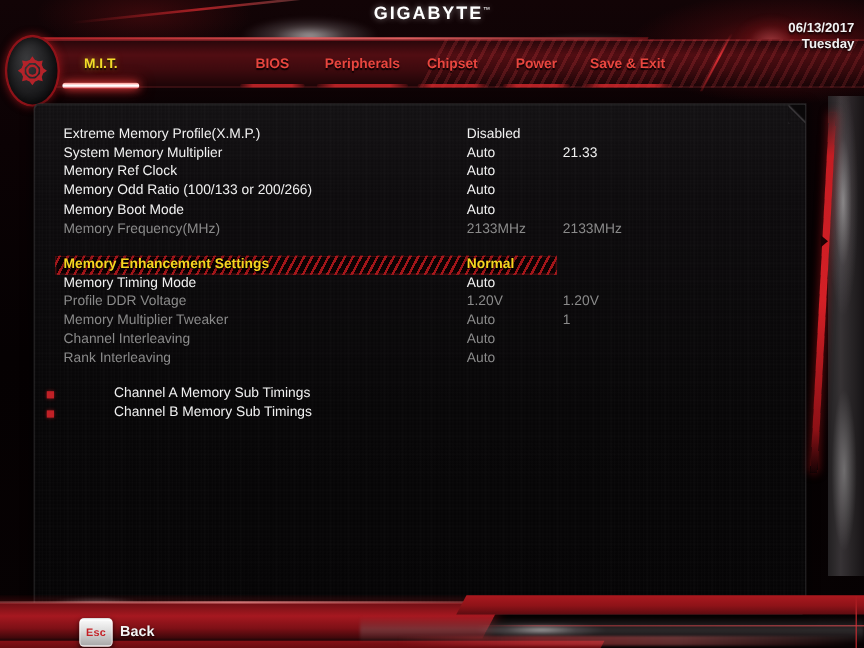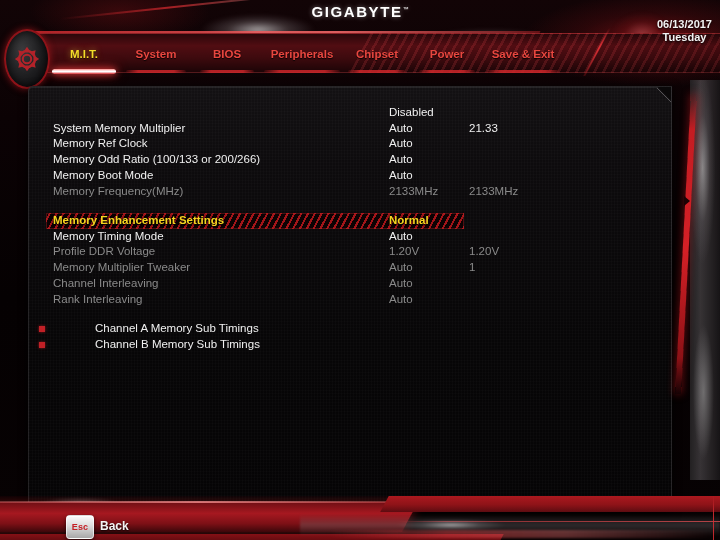--- a/index.html
+++ b/index.html
@@ -109,21 +109,21 @@
   .tab.active { color:#f5dd2a; text-shadow:0 0 6px rgba(255,220,60,0.55), 0 1px 1px #000; }
   .tab.active .ul {
     height:5px; bottom:-1px;
     background:linear-gradient(180deg, #ff8d88 0%, #ffffff 42%, #ffffff 56%, #d7252a 100%);
     box-shadow:0 0 7px rgba(255,70,70,0.95), 0 0 13px rgba(255,40,40,0.6);
     border-radius:3px;
   }
 
   
   .datetime { position:absolute; right:8px; top:17px; display:flex; align-items:flex-start; }
-  .dt-left { text-align:center; color:#f2f2f2; font-size:11px; line-height:13px; font-weight:bold;
+  .dt-left { text-align:right; color:#f2f2f2; font-size:11px; line-height:13px; font-weight:bold;
              text-shadow:0 1px 2px rgba(0,0,0,0.9); padding-top:1px; }
   .dt-time { color:#fff; font-size:26px; font-weight:bold; line-height:28px; margin-left:6px;
              letter-spacing:0.5px; text-shadow:0 1px 3px rgba(0,0,0,0.95); }
 
   
   #panel {
     position:absolute; left:28px; top:86px; width:644px; height:426px;
     background:
       repeating-linear-gradient(90deg, rgba(255,255,255,0.016) 0px, rgba(255,255,255,0.016) 1px, rgba(0,0,0,0) 1px, rgba(0,0,0,0) 3px),
       repeating-linear-gradient(0deg, rgba(255,255,255,0.012) 0px, rgba(255,255,255,0.012) 1px, rgba(0,0,0,0) 1px, rgba(0,0,0,0) 3px),
@@ -297,21 +297,20 @@
             <path d="M20.3 5.7 L19.5 9.2 L16.8 6.5 Z"></path>
             <path d="M5.7 20.3 L6.5 16.8 L9.2 19.5 Z"></path>
             <circle cx="13" cy="13" r="8.4" stroke-width="1.6"></circle>
           </g>
         </svg>
       </span>
     </div>
 
     <div class="tabs">
       <div class="tab active" style="left:48px;  width:72px;"><span>M.I.T.</span><span class="ul"></span></div>
-      <div class="tab" style="left:122px; width:68px;"><span>System</span><span class="ul"></span></div>
       <div class="tab" style="left:196px; width:62px;"><span>BIOS</span><span class="ul"></span></div>
       <div class="tab" style="left:260px; width:84px;"><span>Peripherals</span><span class="ul"></span></div>
       <div class="tab" style="left:344px; width:66px;"><span>Chipset</span><span class="ul"></span></div>
       <div class="tab" style="left:415px; width:64px;"><span>Power</span><span class="ul"></span></div>
       <div class="tab" style="left:482px; width:82px;"><span>Save &amp; Exit</span><span class="ul"></span></div>
     </div>
 
     <div class="datetime">
       <div class="dt-left">
         <div>06/13/2017</div>
@@ -319,20 +318,21 @@
       </div>
     </div>
   </div>
 
   <div id="panel">
     <div class="panel-corner"></div>
 
     <div class="list">
 
       <div class="row normal" style="top:18px;">
+        <span class="label">Extreme Memory Profile(X.M.P.)</span>
         <span class="val1">Disabled</span>
         <span class="val2"></span>
       </div>
       <div class="row normal" style="top:33.7px;">
         <span class="label">System Memory Multiplier</span>
         <span class="val1">Auto</span>
         <span class="val2">21.33</span>
       </div>
       <div class="row normal" style="top:49.4px;">
         <span class="label">Memory Ref Clock</span>

